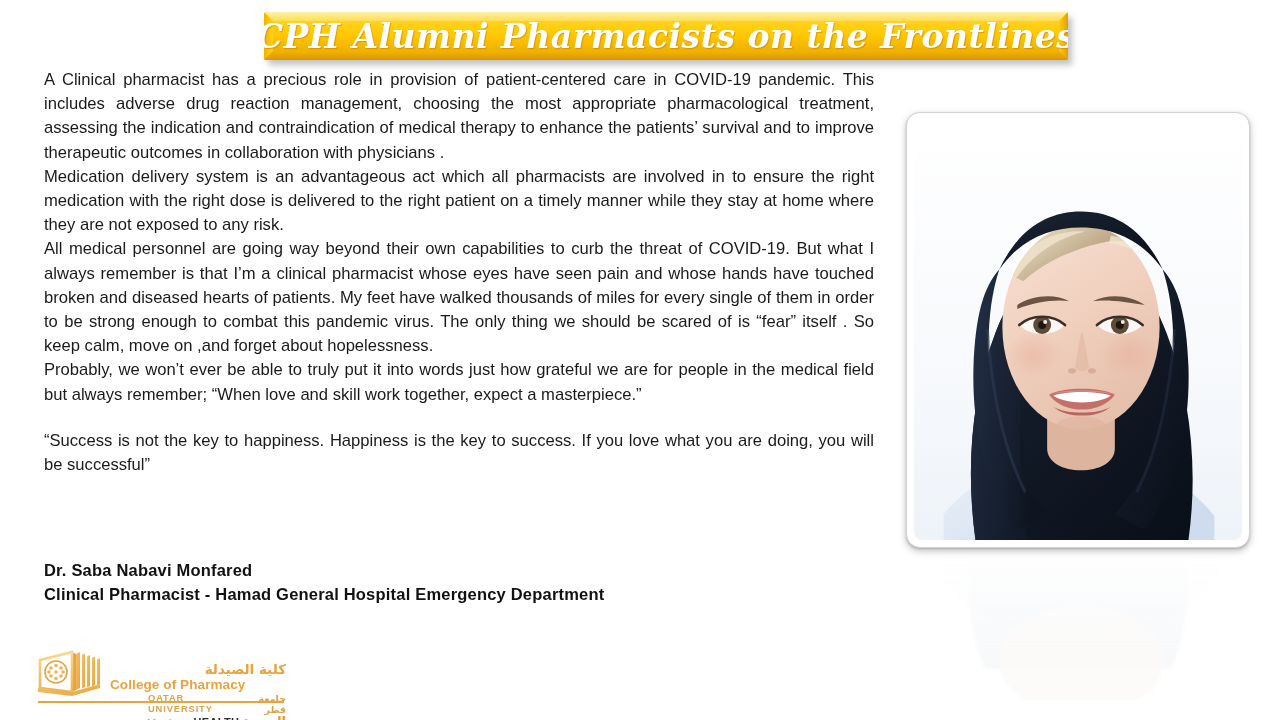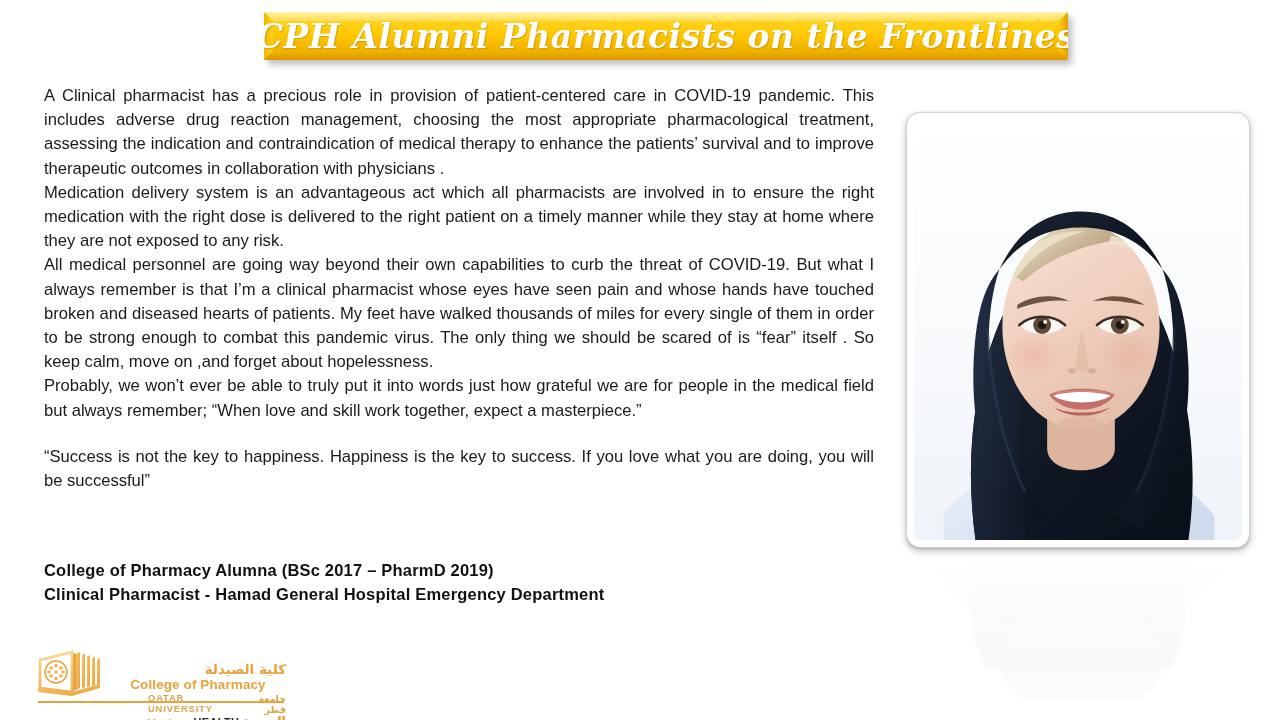--- a/index.html
+++ b/index.html
@@ -84,21 +84,21 @@
     font-size: 33px;
     letter-spacing: 0.5px;
     white-space: nowrap;
     text-shadow: 1px 1px 1px rgba(180,130,0,0.55);
   }
 
   
   .content {
     position: absolute;
     left: 44px;
-    top: 84px;
+    top: 68px;
     width: 830px;
   }
   .para {
     font-size: 16.6px;
     line-height: 24.2px;
     color: #1a1a1a;
     text-align: justify;
     text-justify: inter-word;
     margin: 0;
     font-family: "Liberation Sans", sans-serif;
@@ -185,21 +185,20 @@
     direction: rtl;
     font-weight: bold;
   }
   .logo-en {
     font-family: "Liberation Sans", sans-serif;
     font-size: 13.5px;
     font-weight: bold;
     color: #e8a33d;
     line-height: 15px;
     letter-spacing: 0.1px;
-    text-align: center;
   }
   .logo-qu {
     display: flex;
     justify-content: space-between;
     align-items: center;
     font-size: 9.3px;
     font-weight: bold;
     color: #d9a44a;
     letter-spacing: 0.9px;
     line-height: 11px;
@@ -273,21 +272,21 @@
 <div class="content">
   <p class="para">A Clinical pharmacist has a precious role in provision of patient-centered care in COVID-19 pandemic. This includes adverse drug reaction management, choosing the most appropriate pharmacological treatment, assessing the indication and contraindication of medical therapy to enhance the patients’ survival and to improve therapeutic outcomes in collaboration with physicians .</p>
   <p class="para">Medication delivery system is an advantageous act which all pharmacists are involved in to ensure the right medication with the right dose is delivered to the right patient on a timely manner while they stay at home where they are not exposed to any risk.</p>
   <p class="para">All medical personnel are going way beyond their own capabilities to curb the threat of COVID-19.  But what I always remember is that I’m a clinical pharmacist whose eyes have seen pain and whose hands have touched broken and diseased hearts of patients. My feet have walked thousands of miles for every single of them in order to be strong enough to combat this pandemic virus. The only thing we should be scared of  is “fear” itself . So keep calm, move on ,and forget about hopelessness.</p>
   <p class="para">Probably, we won’t ever be able to truly put it into words just how grateful we are for people in the medical field but always remember; “When love and skill work together, expect a masterpiece.”</p>
   <div class="spacer"></div>
   <p class="para">“Success is not the key to happiness. Happiness is the key to success. If you love what you are doing, you will be successful”</p>
 </div>
 
 <div class="signature">
-  <div class="sig-line">College of Pharmacy Alumna (BSc 2017 – PharmD 2019)</div>
+  <div class="sig-line">Dr. Saba Nabavi Monfared</div>
   <div class="sig-line">Clinical Pharmacist - Hamad General Hospital Emergency Department</div>
 </div>
 
 <div class="photo-frame">
   <div class="photo-inner">
     <svg class="portrait-svg" viewBox="0 0 330 422" preserveAspectRatio="xMidYMid slice">
       <defs>
         <linearGradient id="bg" x1="0" y1="0" x2="0" y2="1">
           <stop offset="0%" stop-color="#ffffff"></stop>
           <stop offset="60%" stop-color="#f7f9fc"></stop>

